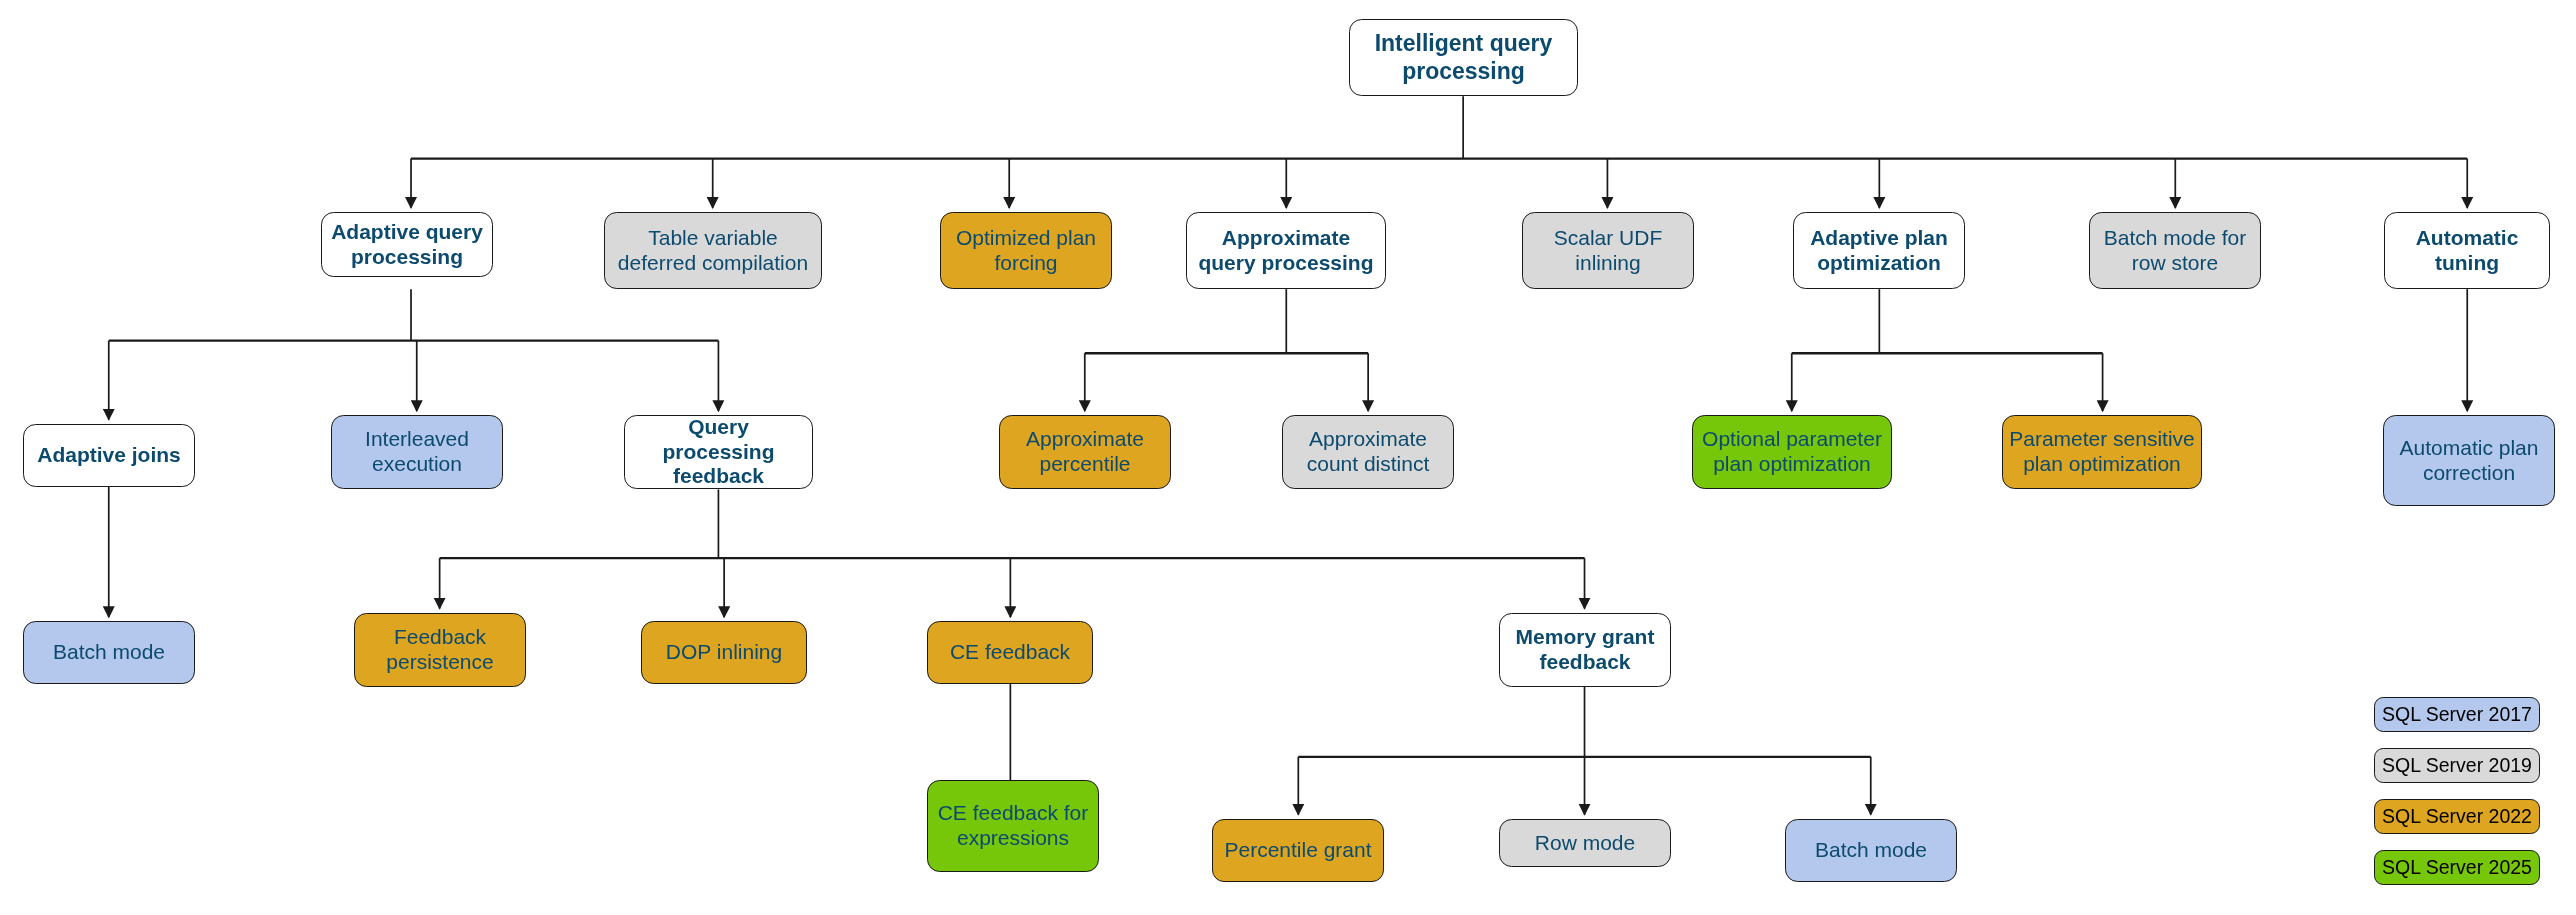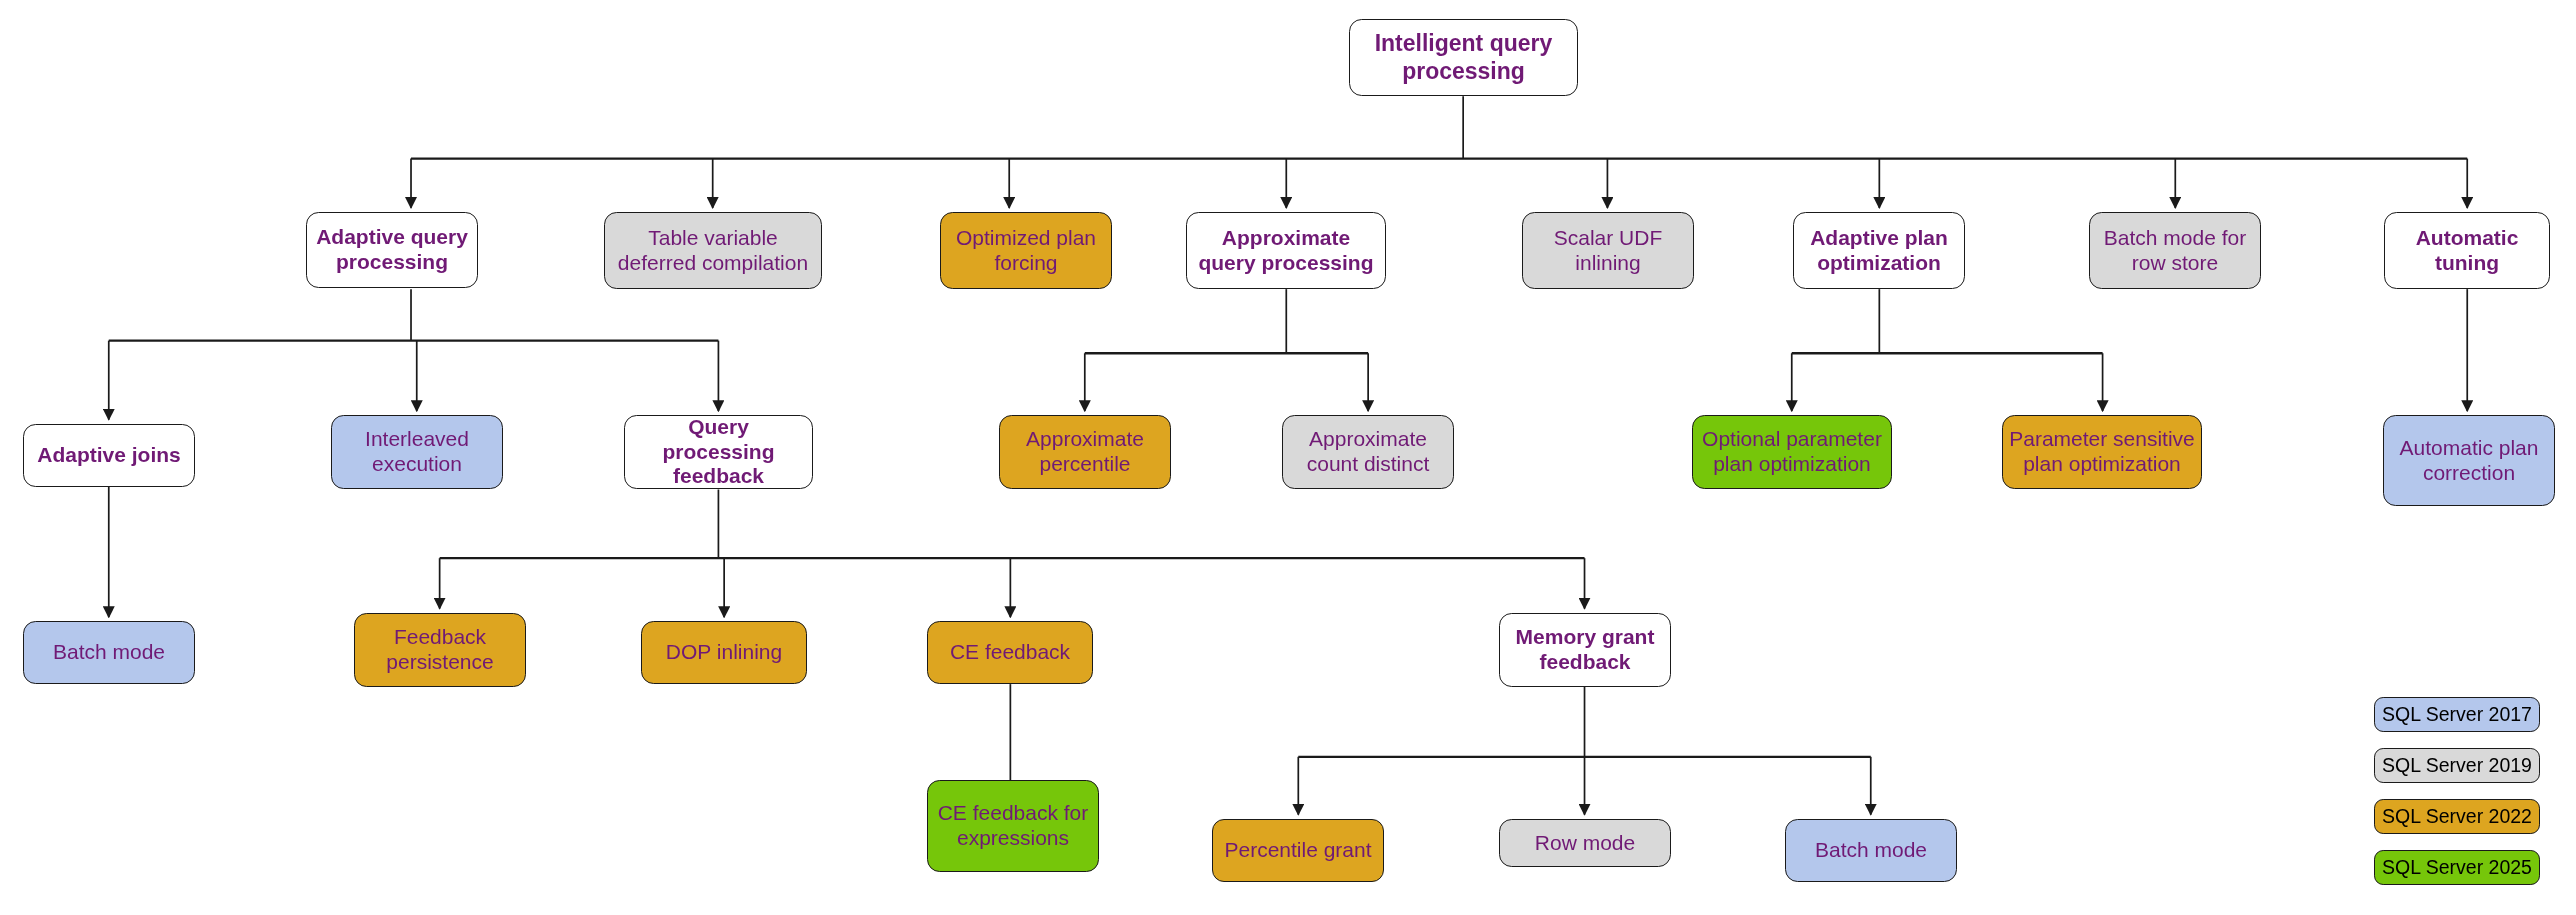--- a/index.html
+++ b/index.html
@@ -27,21 +27,21 @@
   .node {
     position: absolute;
     box-sizing: border-box;
     border: 1.7px solid #1a1a1a;
     border-radius: 12.6px;
     display: flex;
     align-items: center;
     justify-content: center;
     text-align: center;
     line-height: 1.18;
-    color: #701a75;
+    color: #0c4a6e;
     padding: 2.3px 5.7px;
     font-family: "Liberation Sans", sans-serif;
   }
   .node .label {
     display: block;
     white-space: pre-line;
   }
   
   .fill-white  { background: #ffffff; }
   .fill-gray   { background: #d9d9d9; }
@@ -126,21 +126,21 @@
       <path d="M 2768 1322 L 2768 1423" marker-end="url(#arrow)"></path>
       <path d="M 3268 1322 L 3268 1423" marker-end="url(#arrow)"></path>
     </g>
   </svg>
 
   <div id="nodes-layer">
       <div class="node fill-white bold" style="left: 1349px; top: 19px; width: 229px; height: 77px; font-size: 23px;">
         <span class="label">Intelligent query
 processing</span>
       </div>
-      <div class="node fill-white bold" style="left: 306px; top: 212px; width: 172px; height: 76px; font-size: 21px;">
+      <div class="node fill-white bold" style="left: 321px; top: 212px; width: 172px; height: 65px; font-size: 21px;">
         <span class="label">Adaptive query
 processing</span>
       </div>
       <div class="node fill-gray norm" style="left: 604px; top: 212px; width: 218px; height: 77px; font-size: 21px;">
         <span class="label">Table variable
 deferred compilation</span>
       </div>
       <div class="node fill-gold norm" style="left: 923px; top: 212px; width: 172px; height: 77px; font-size: 21px; margin-left: 17px;">
         <span class="label">Optimized plan
 forcing</span>

